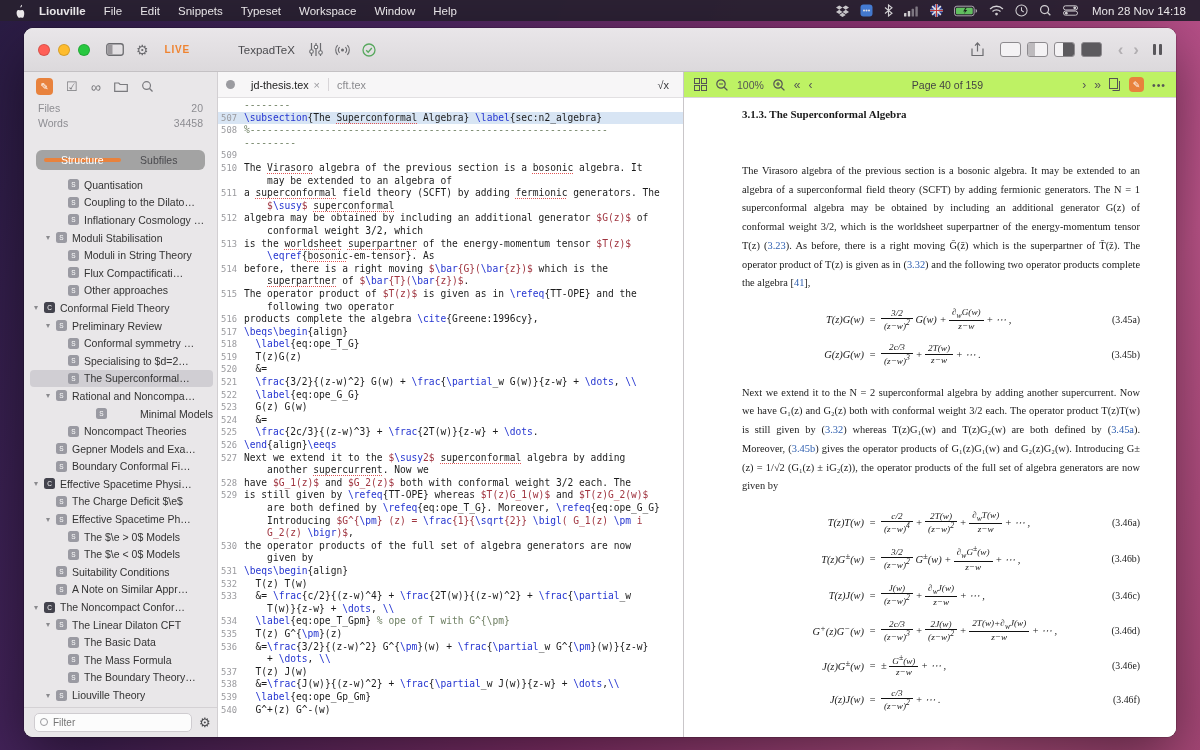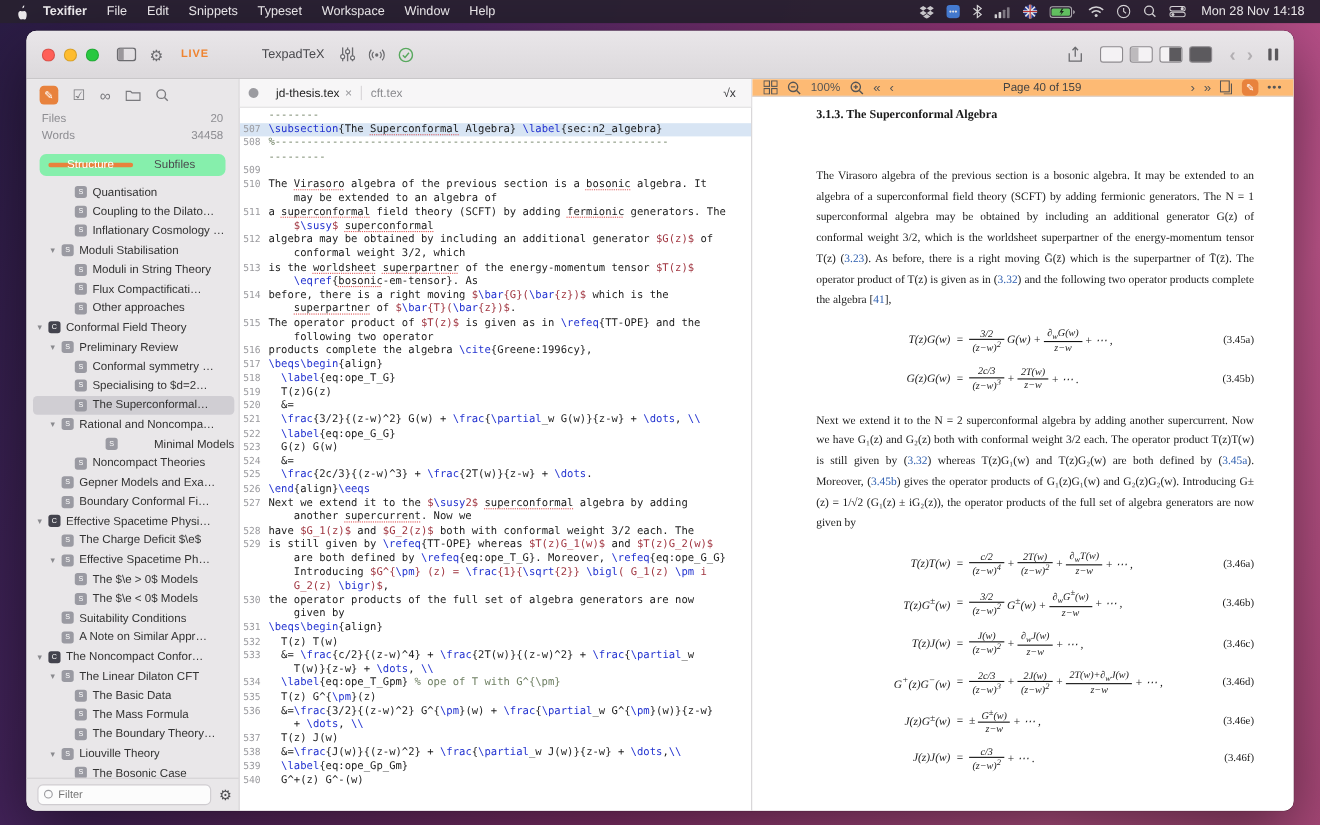--- a/index.html
+++ b/index.html
@@ -33,21 +33,21 @@
 .pause{display:flex;gap:3px}
 .pause i{display:block;width:3px;height:11px;background:#59575b;border-radius:1px}
 
 .main{flex:1;display:flex;min-height:0}
 .sidebar{width:194px;background:#e9e7e9;border-right:1px solid #d2cfd2;display:flex;flex-direction:column;flex:0 0 auto}
 .side-icons{display:flex;align-items:center;gap:13px;padding:6px 12px 3px}
 .si-box{width:17px;height:17px;border-radius:4px;background:#e8823d;color:#fff;font-size:10px;display:flex;align-items:center;justify-content:center}
 .si{color:#7a7a7e;font-size:13px;display:flex;align-items:center}
 .stats{padding:3px 14px 0;font-size:10.5px;color:#8d8d92}
 .stats .row{display:flex;justify-content:space-between;line-height:15px}
-.segmented{display:flex;background:#86efac;border-radius:6px;margin:9px 12px 4px;padding:8px;height:20px}
+.segmented{display:flex;background:#a3a3a3;border-radius:6px;margin:19px 12px 4px;padding:8px;height:20px}
 .seg{flex:1;display:flex;align-items:center;justify-content:center;font-size:10.5px;color:#4a4a4e;border-radius:5px}
 .seg.active{background:#e8823d;color:#fff}
 .tree{flex:1;overflow:hidden;padding:2px 4px 0 6px;min-height:0}
 .trow{display:flex;align-items:center;height:17.6px;font-size:10.5px;color:#333;border-radius:4px;white-space:nowrap;overflow:hidden}
 .trow.sel{background:#d0ced3}
 .tri{width:10px;color:#8a8a8e;font-size:8px;flex:0 0 auto}
 .ticon{width:11px;height:11px;border-radius:2.5px;color:#fff;font-size:6.5px;display:flex;align-items:center;justify-content:center;margin-right:5px;flex:0 0 auto}
 .tC{background:#43434d}.tS{background:#9a9aa2}
 .tlabel{overflow:hidden;text-overflow:ellipsis}
 .filterbar{border-top:1px solid #d4d1d4;padding:5px 10px;display:flex;align-items:center;gap:7px;flex:0 0 auto}
@@ -67,21 +67,21 @@
 .sqrt-btn{font-size:11px;color:#3a3a3e;padding:0 6px}
 .code{flex:1;overflow:hidden;padding-top:1px;min-height:0;position:relative}
 .crow{display:flex;height:12.6px;line-height:12.6px}
 .crow.hl{background:#d8e5f4}
 .gut{width:26px;text-align:right;padding-right:7px;font-family:"DejaVu Sans Mono",monospace;font-size:8.8px;color:#9a9a9e;flex:0 0 auto}
 .ctext{font-family:"DejaVu Sans Mono",monospace;font-size:9.6px;white-space:pre;color:#1c1c1c}
 .tk-k{color:#2434d0}.tk-m{color:#a03540}.tk-c{color:#6e7f62}.tk-p{color:#1c1c1c}
 .ms{text-decoration:underline dotted #e05252;text-decoration-thickness:1px;text-underline-offset:2px}
 
 .pdf{flex:1;display:flex;flex-direction:column;background:#fff;min-width:0}
-.pdf-topbar{height:16px;background:#fdba74;border-bottom:1px solid #d9d6d9;display:flex;align-items:center;padding:0 10px;gap:8px;color:#555;font-size:10.5px;flex:0 0 auto}
+.pdf-topbar{height:26px;background:#bef264;border-bottom:1px solid #d9d6d9;display:flex;align-items:center;padding:0 10px;gap:8px;color:#555;font-size:10.5px;flex:0 0 auto}
 .pt-spacer{flex:1}
 .pchev{font-size:12px;color:#555}
 .page-label{color:#444;white-space:nowrap}
 .annot{width:15px;height:15px;border-radius:4px;background:#e8823d;display:flex;align-items:center;justify-content:center;color:#fff;font-size:9px}
 .more{letter-spacing:1px;color:#555}
 .pdf-page{flex:1;overflow:hidden;padding:4px 36px 0 58px;font-family:"Liberation Serif",serif;color:#1a1a1a;min-height:0}
 .pg-num{font-size:9.5px;margin:2px 0 8px 0}
 .pdf-heading{font-size:11px;font-weight:bold;margin:6px 0 42px}
 .pdf-para{font-size:10.4px;line-height:1.8;text-align:justify}
 .plink{color:#3060b0}
@@ -102,21 +102,21 @@
 
 <div class="desktop">
 
   <div class="menubar">
     <span class="apple">
       <svg width="12" height="14" viewBox="0 0 12 14">
           <path fill="#f0edf0" d="M6.4 3.6c-.2-1.2.5-2.4 1.6-2.9.3 1.1-.4 2.5-1.6 2.9zM9.6 13c-.6.9-1.3 1-2 .7-.5-.2-1-.2-1.6 0-.8.3-1.4.1-2-.7C2.2 10.6 2 6.6 4.3 6c.8-.2 1.3.3 2 .3.7 0 1-.5 2-.3 2.4.5 2.3 4.5 1.3 7z"></path>
         </svg>
     </span>
     <div class="menus">
-        <span class="menu-item app-name">Texifier</span>
+        <span class="menu-item app-name">Liouville</span>
         <span class="menu-item">File</span>
         <span class="menu-item">Edit</span>
         <span class="menu-item">Snippets</span>
         <span class="menu-item">Typeset</span>
         <span class="menu-item">Workspace</span>
         <span class="menu-item">Window</span>
         <span class="menu-item">Help</span>
       </div>
     <div class="mb-right">
       <span class="mb-ic">

